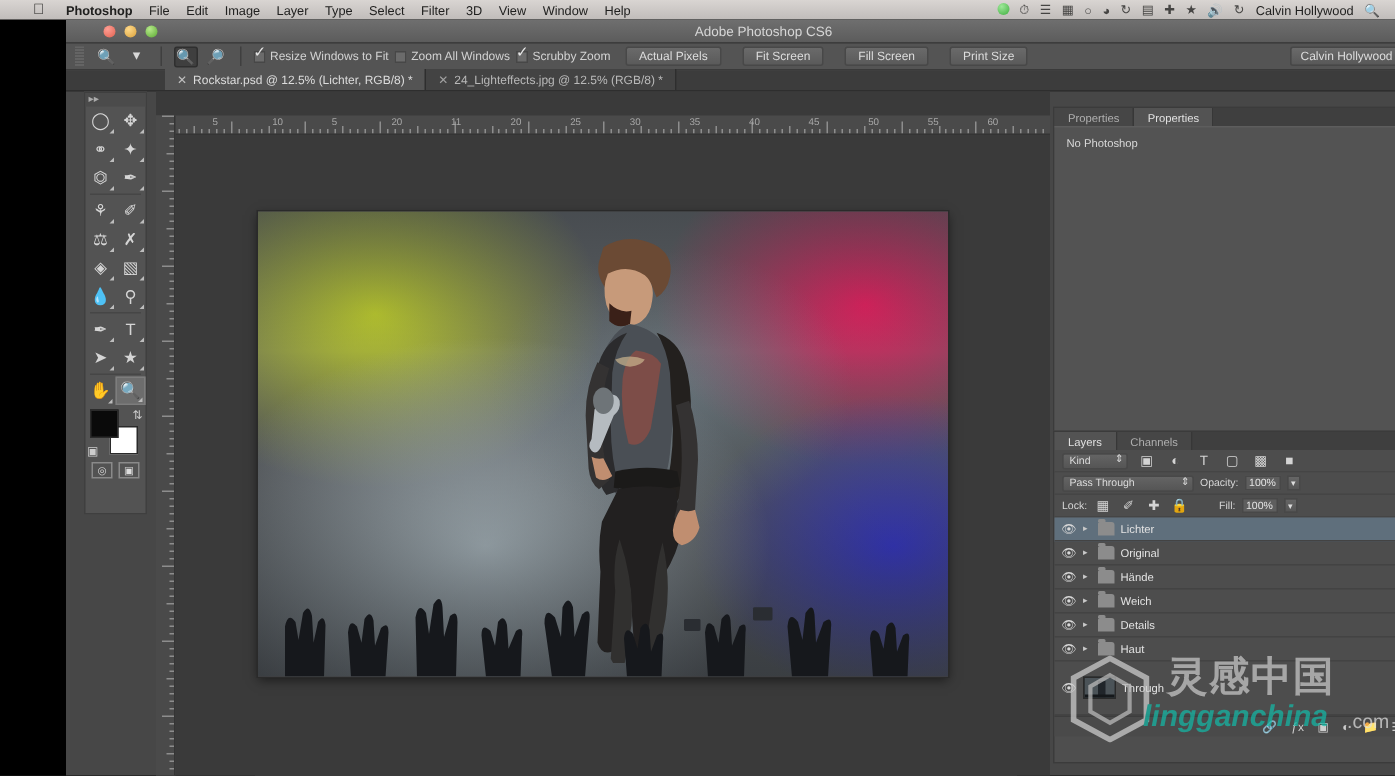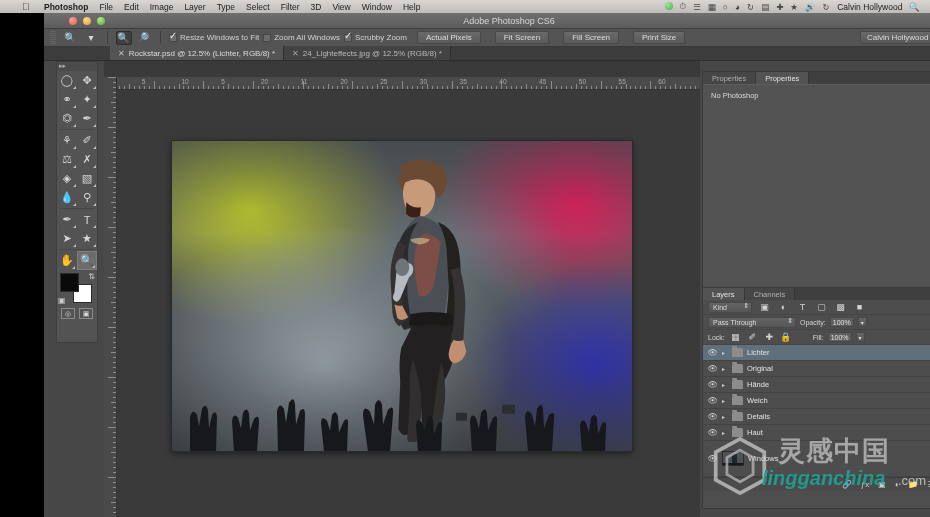--- a/index.html
+++ b/index.html
@@ -694,21 +694,21 @@
         </div>
         <div class="layer" style="height:36px">
           <span class="eye">👁</span>
           <span class="thumb">
             <svg width="22" height="15" viewBox="0 0 22 15">
               <rect width="22" height="15" fill="#4b5358"></rect>
               <rect x="9" y="2" width="5" height="11" fill="#20252a"></rect>
               <rect x="0" y="11" width="22" height="4" fill="#15181b"></rect>
             </svg>
           </span>
-          <span class="lname">Windows</span>
+          <span class="lname">Through</span>
         </div>
       </div>
 
       <div class="scrollv"></div>
 
       <div class="lfooter">
         <span>🔗</span>
         <span>ƒx</span>
         <span>▣</span>
         <span>◐</span>

